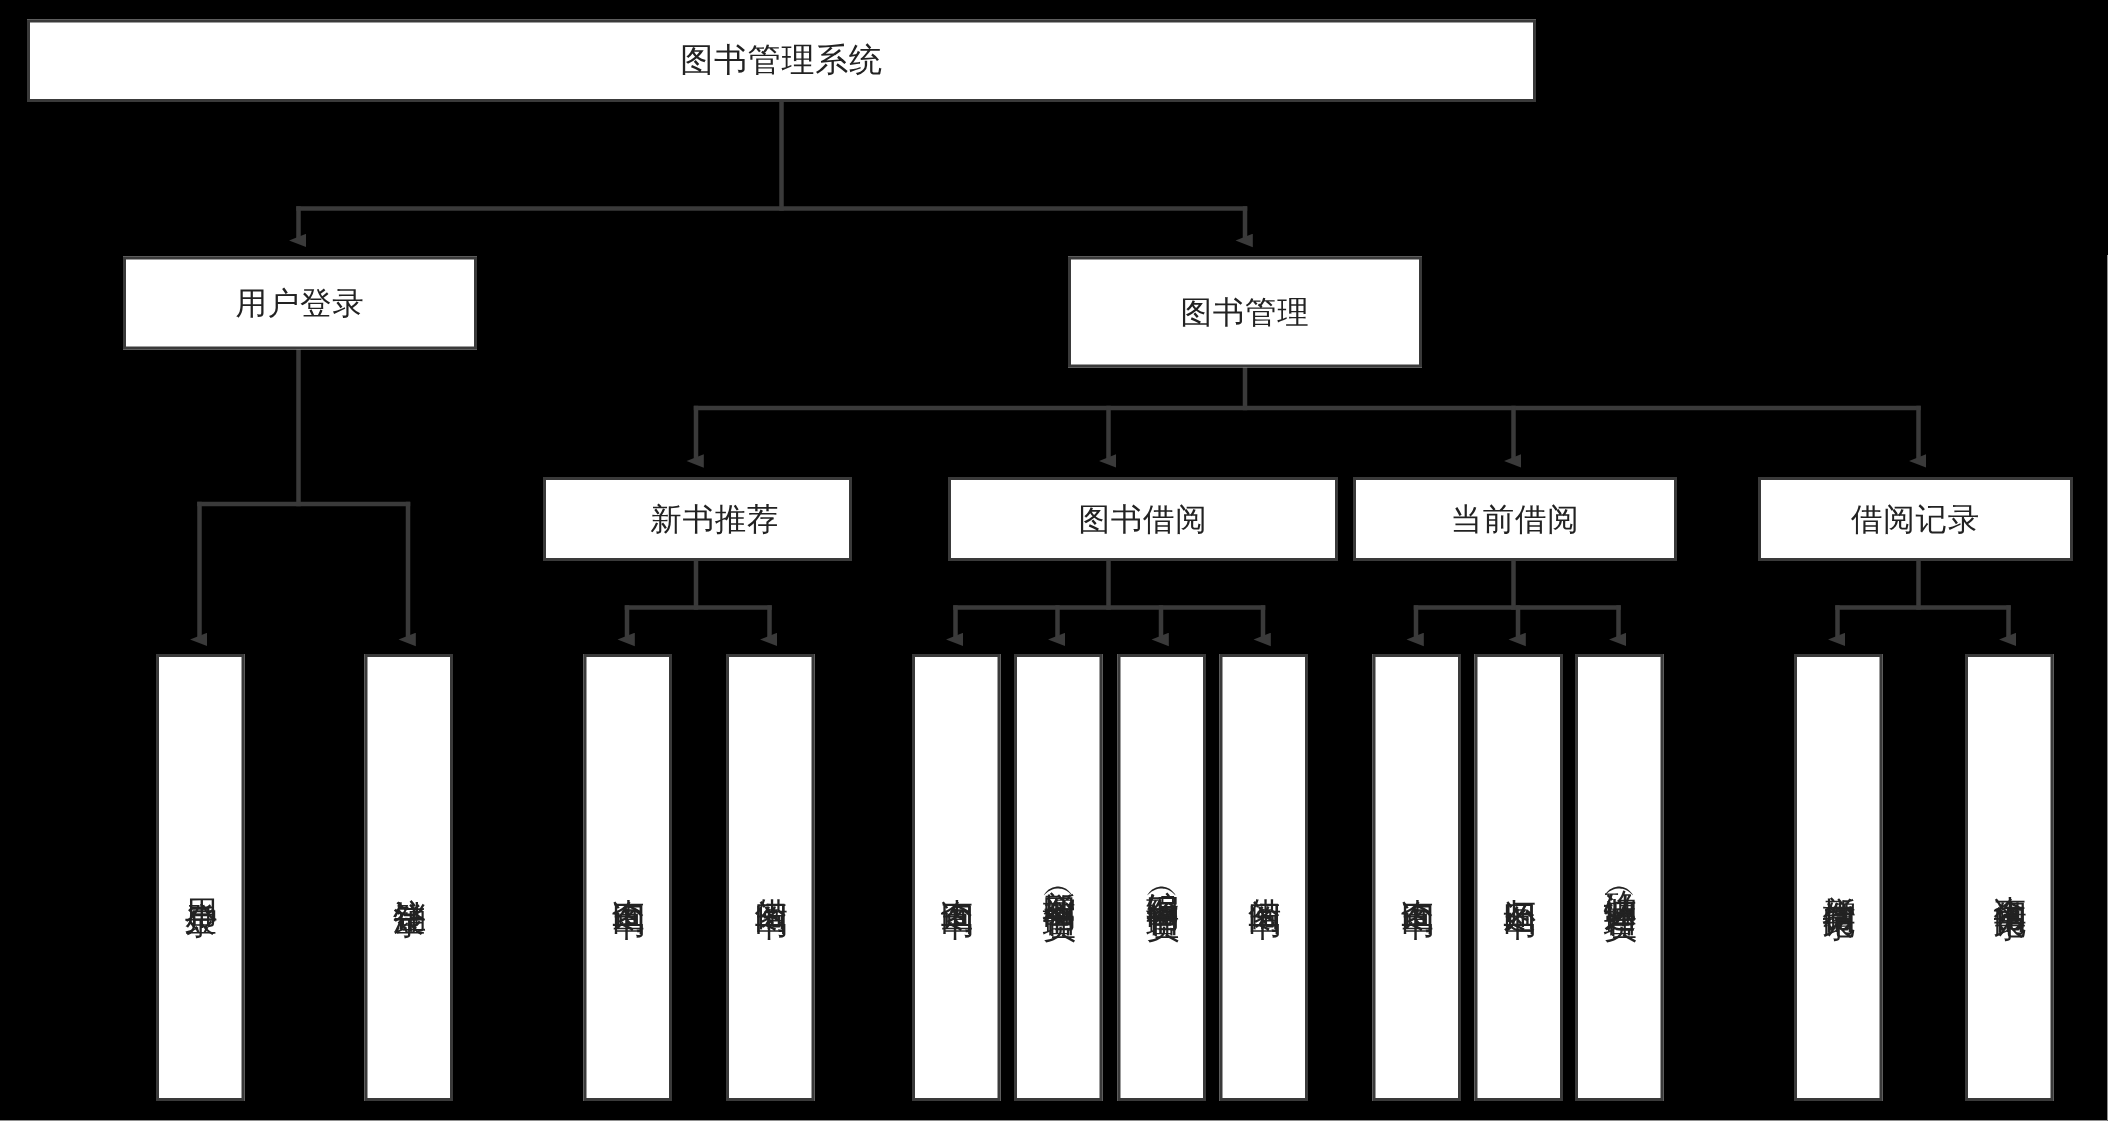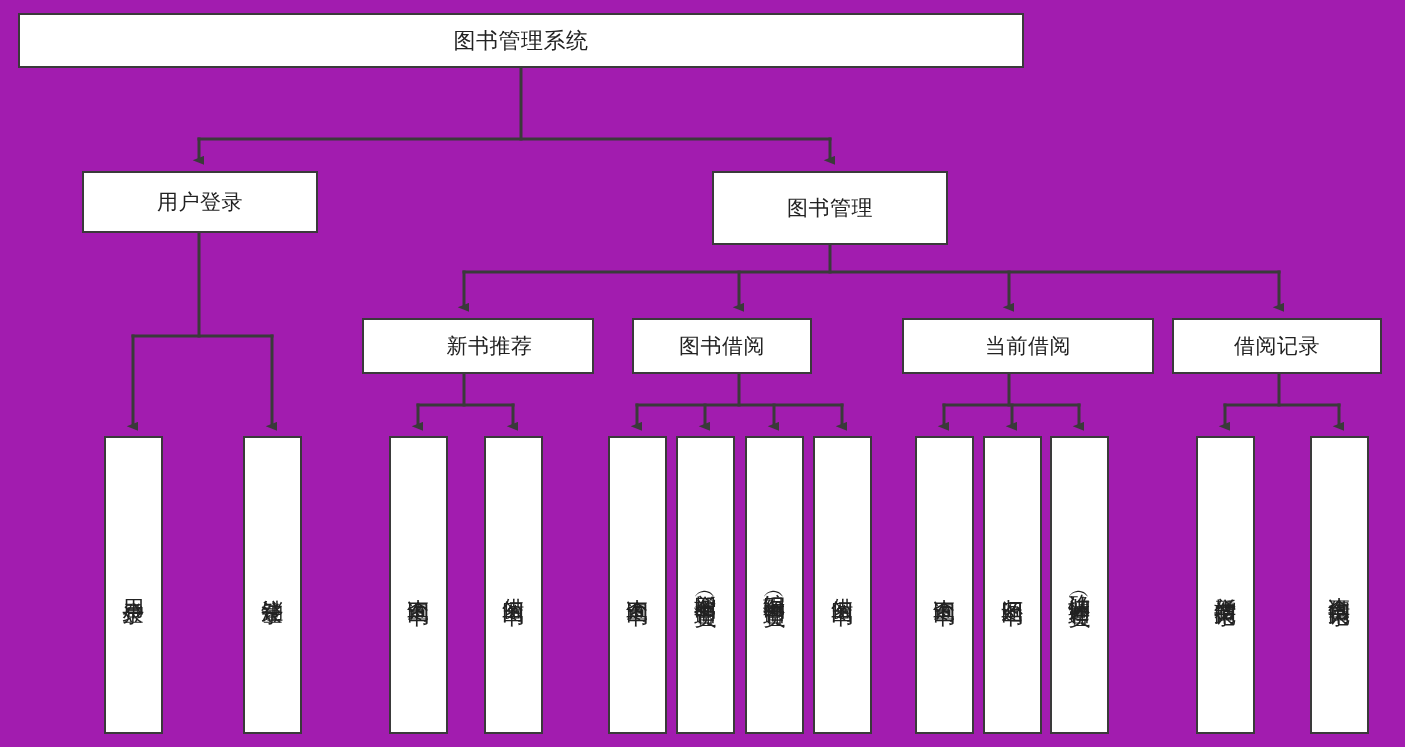--- a/index.html
+++ b/index.html
@@ -8,21 +8,21 @@
     padding: 0;
     background: #ffffff;
   }
   body {
     font-family: "DejaVu Sans", "Liberation Sans", sans-serif;
   }
   #diagram-root {
     position: relative;
     width: 1405px;
     height: 747px;
-    background: #a21caf;
+    background: #000000;
     overflow: hidden;
   }
   #edges-layer {
     position: absolute;
     left: 0;
     top: 0;
     width: 1405px;
     height: 747px;
     pointer-events: none;
   }
@@ -134,27 +134,27 @@
     <span class="node-label">图书管理系统</span>
   </div>
 
   <div class="node horiz" style="left:82px; top:171px; width:236px; height:62px;">
     <span class="node-label">用户登录</span>
   </div>
   <div class="node horiz" style="left:712px; top:171px; width:236px; height:74px;">
     <span class="node-label">图书管理</span>
   </div>
 
-  <div class="node horiz" style="left:362px; top:318px; width:232px; height:56px;padding-left:23px;">
+  <div class="node horiz" style="left:362px; top:318px; width:206px; height:56px;padding-left:23px;">
     <span class="node-label">新书推荐</span>
   </div>
-  <div class="node horiz" style="left:632px; top:318px; width:180px; height:56px;">
+  <div class="node horiz" style="left:632px; top:318px; width:260px; height:56px;">
     <span class="node-label">图书借阅</span>
   </div>
-  <div class="node horiz" style="left:902px; top:318px; width:252px; height:56px;">
+  <div class="node horiz" style="left:902px; top:318px; width:216px; height:56px;">
     <span class="node-label">当前借阅</span>
   </div>
   <div class="node horiz" style="left:1172px; top:318px; width:210px; height:56px;">
     <span class="node-label">借阅记录</span>
   </div>
 
   <div class="node vert" style="left:104px; top:436px; width:59px; height:298px;">
     <span class="node-label">用户登录</span>
   </div>
   <div class="node vert" style="left:243px; top:436px; width:59px; height:298px;">

